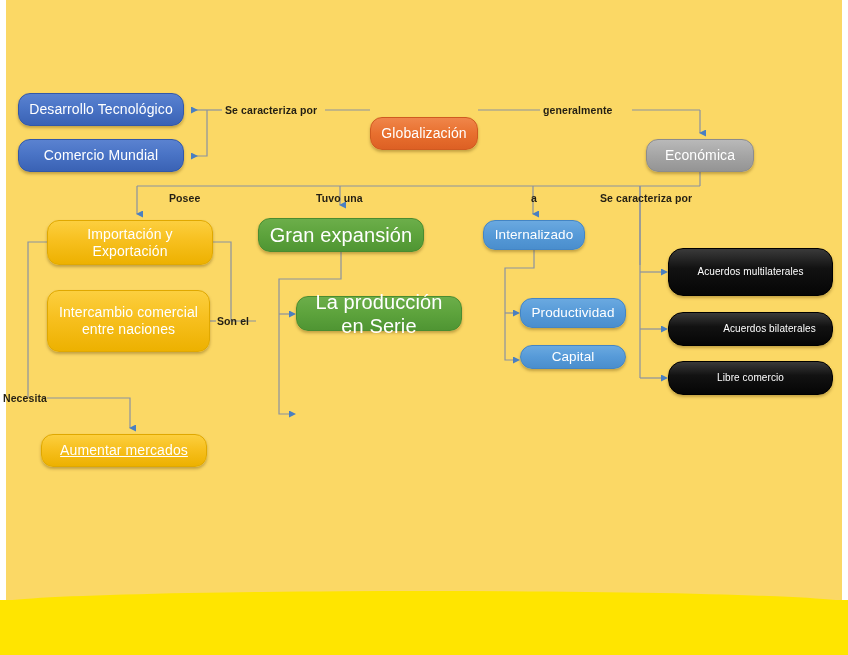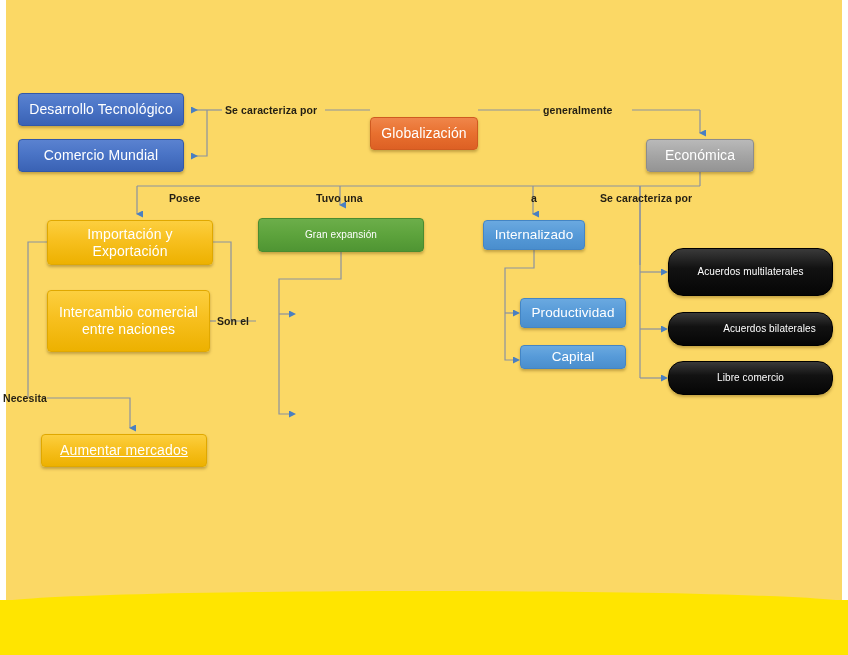--- a/index.html
+++ b/index.html
@@ -32,21 +32,21 @@
 
   
   #wires{position:absolute;left:0;top:0;width:848px;height:655px;}
 
   
   .node{
     position:absolute;
     display:flex;align-items:center;justify-content:center;
     text-align:center;
     color:#ffffff;
-    border-radius:4px;
+    border-radius:12px;
     box-sizing:border-box;
     padding:2px 6px;
     line-height:1.2;
     box-shadow:0 2px 3px rgba(90,60,0,.35);
     font-weight:400;
     letter-spacing:.1px;
   }
   .n-blue-dark{
     background:linear-gradient(180deg,#5a82d0 0%,#4a74c6 45%,#3a62b4 100%);
     border:1px solid #3258a8;font-size:14px;
@@ -58,21 +58,21 @@
   .n-gray{
     background:linear-gradient(180deg,#b9b9b9 0%,#a5a5a5 50%,#949494 100%);
     border:1px solid #8c8c8c;font-size:14px;
   }
   .n-yellow{
     background:linear-gradient(180deg,#fccf3f 0%,#f7c01f 45%,#edb100 100%);
     border:1px solid #e0a800;font-size:14px;
   }
   .n-green{
     background:linear-gradient(180deg,#6cae4a 0%,#5da33c 50%,#4f9533 100%);
-    border:1px solid #4a8c30;font-size:10px;
+    border:1px solid #4a8c30;font-size:20px;
   }
   .n-skyblue{
     background:linear-gradient(180deg,#6aa9e0 0%,#569ad8 50%,#4a8ecd 100%);
     border:1px solid #4485c4;font-size:13.5px;
   }
   .n-black{
     background:linear-gradient(180deg,#3a3a3a 0%,#121212 42%,#050505 100%);
     border:1px solid #000000;font-size:10px;border-radius:15px;
   }
 
@@ -163,20 +163,21 @@
   <div class="node n-orange" style="left:370px;top:93px;width:108px;height:33px;">Globalización</div>
   <div class="node n-blue-dark" style="left:18px;top:93px;width:166px;height:33px;">Desarrollo Tecnológico</div>
   <div class="node n-blue-dark" style="left:18px;top:139px;width:166px;height:33px;">Comercio Mundial</div>
   <div class="node n-gray" style="left:646px;top:139px;width:108px;height:33px;">Económica</div>
 
   <div class="node n-yellow" style="left:47px;top:220px;width:166px;height:45px;">Importación y Exportación</div>
   <div class="node n-yellow" style="left:47px;top:290px;width:163px;height:62px;">Intercambio comercial entre naciones</div>
   <div class="node n-yellow" style="left:41px;top:434px;width:166px;height:33px;text-decoration:underline;">Aumentar mercados</div>
 
   <div class="node n-green" style="left:258px;top:218px;width:166px;height:34px;">Gran expansión</div>
+  <div class="node n-green" style="left:296px;top:296px;width:166px;height:35px;">La producción en Serie</div>
 
   <div class="node n-skyblue" style="left:483px;top:220px;width:102px;height:30px;">Internalizado</div>
   <div class="node n-skyblue" style="left:520px;top:298px;width:106px;height:30px;">Productividad</div>
   <div class="node n-skyblue" style="left:520px;top:345px;width:106px;height:24px;">Capital</div>
 
   <div class="node n-black" style="left:668px;top:248px;width:165px;height:48px;">Acuerdos multilaterales</div>
   <div class="node n-black" style="left:668px;top:312px;width:165px;height:34px;padding-left:44px;">Acuerdos bilaterales</div>
   <div class="node n-black" style="left:668px;top:361px;width:165px;height:34px;">Libre comercio</div>
 
   <div id="bottom-band">

